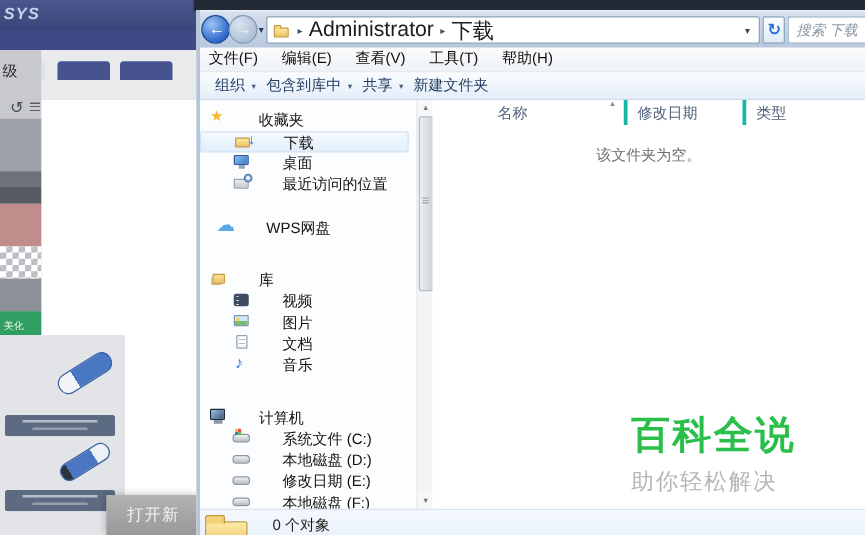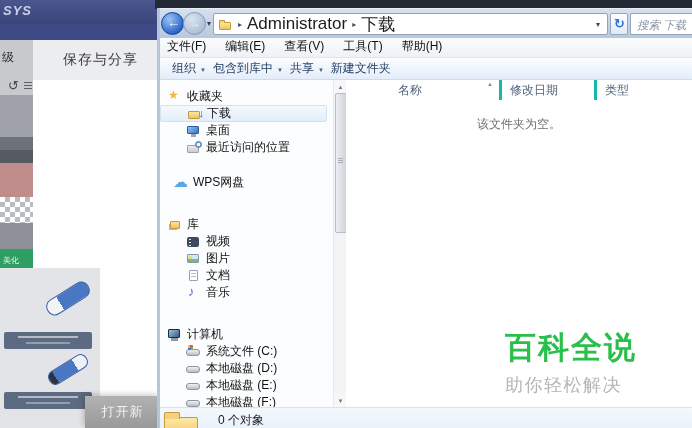--- a/index.html
+++ b/index.html
@@ -78,21 +78,21 @@
   .menu-row{position:absolute;left:0;top:30px;width:100%;height:20px;display:flex;align-items:flex-start;gap:19px;
     padding-left:7px;box-sizing:border-box;background:linear-gradient(#fbfcfd,#eef1f5);border-bottom:1px solid #dfe5ec;}
   .menu-item{font-size:12px;color:#101010;}
   .tool-row{position:absolute;left:0;top:50px;width:100%;height:22px;display:flex;align-items:center;gap:7px;
     padding-left:12px;box-sizing:border-box;background:linear-gradient(#fbfdff,#e4edf9);border-bottom:1px solid #cddcec;}
   .tb{display:flex;align-items:center;gap:4px;font-size:12px;color:#1f3b5f;}
   .dd-arrow{font-size:6px;color:#4a617d;position:relative;top:1px;}
   
   .nav-pane{position:absolute;left:0;top:72px;width:173px;height:327px;background:#fcfdfe;overflow:hidden;
     box-sizing:border-box;padding-top:8px;}
-  .nav-row{height:17px;display:flex;align-items:center;font-size:12px;color:#121212;white-space:nowrap;}
+  .nav-row{height:17px;display:flex;font-size:12px;color:#121212;white-space:nowrap;gap:20px;}
   .nav-row.sec{padding-left:7px;}
   .nav-row.child{padding-left:26px;}
   .nav-row.wps{padding-left:13px;}
   .nav-row.selected{background:linear-gradient(#f4f9fe,#e1eefa);border:1px solid #cfe1f2;border-radius:2px;
     margin-right:6px;height:15px;}
   .gap18{margin-top:18px;} .gap25{margin-top:25px;}
   .nav-scroll{position:absolute;left:173px;top:72px;width:13px;height:327px;background:#f3f4f6;border-left:1px solid #e8eaed;box-sizing:border-box;}
   .sb-btn{position:absolute;left:0;width:13px;height:13px;background:#f6f7f8;color:#777;font-size:6px;
     display:flex;align-items:center;justify-content:center;}
   .sb-btn.up{top:0;} .sb-btn.down{bottom:0;}
@@ -165,23 +165,20 @@
 <div class="bg-app">
   <div class="app-titlebar">
     <span class="app-logo">SYS</span>
   </div>
   <div class="app-tabrow">
     <div class="app-tab active">图片</div>
     <div class="app-tab ghost1"></div>
     <div class="app-tab ghost2"></div>
   </div>
   <div class="app-canvas"></div>
-  <div class="app-header">
-    <span class="app-header-title">保存与分享</span>
-  </div>
   <div class="left-strip">
     <span class="partial-char">级</span>
     <span class="reset-icon">↺</span>
     <span class="list-lines"></span>
     <div class="sw sw1"></div>
     <div class="sw sw2"></div>
     <div class="sw sw3"></div>
     <div class="sw sw4"></div>
     <div class="sw sw5"></div>
     <div class="sw sw6">
@@ -293,21 +290,21 @@
     <div class="nav-row child">
       <span class="ic ic-drive ic-sysdrive"></span>
       <span>系统文件 (C:)</span>
     </div>
     <div class="nav-row child">
       <span class="ic ic-drive"></span>
       <span>本地磁盘 (D:)</span>
     </div>
     <div class="nav-row child">
       <span class="ic ic-drive"></span>
-      <span>本地磁盘 (E:)</span>
+      <span>修改日期 (E:)</span>
     </div>
     <div class="nav-row child">
       <span class="ic ic-drive"></span>
       <span>本地磁盘 (F:)</span>
     </div>
   </div>
 
   <div class="nav-scroll">
     <div class="sb-btn up">▲</div>
     <div class="sb-thumb"></div>

